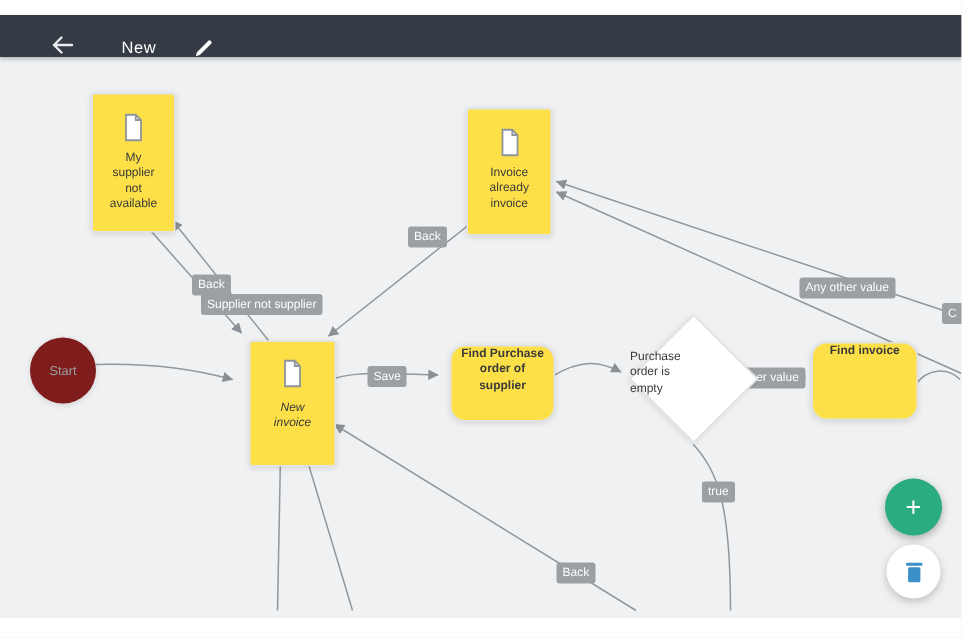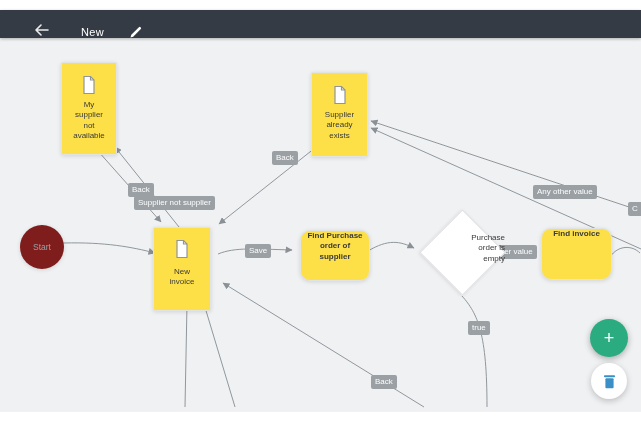--- a/index.html
+++ b/index.html
@@ -30,40 +30,40 @@
     display:flex;flex-direction:column;align-items:center;
     color:#3a3a3a;font-size:8px;line-height:1.3;text-align:center;z-index:3;
   }
   .state{border-radius:2px;}
   .action{border-radius:10px;justify-content:flex-start;font-weight:bold;}
   .node .doc{margin-bottom:5px;}
   .n-supplier{left:61px;top:62px;width:54px;height:79px;padding-top:12px;}
   .n-supplier .lbl{width:38px;}
   .n-invexists{left:311px;top:72px;width:55px;height:71px;padding-top:12px;}
   .n-invexists .lbl{width:46px;}
-  .n-newinv{left:153px;top:227px;width:56px;height:71px;padding-top:11px;}
+  .n-newinv{left:166px;top:227px;width:56px;height:71px;padding-top:11px;font-style:italic;}
   .n-newinv .lbl{width:40px;margin-top:3px;}
   .n-findpo{left:300px;top:230px;width:68px;height:49px;}
   .n-findpo .lbl{width:58px;}
   .n-findinv{left:541px;top:228px;width:69px;height:50px;}
   .n-findinv .lbl{width:60px;}
   .n-start{
     position:absolute;left:20px;top:225px;width:44px;height:44px;border-radius:50%;
     background:#7f1d1d;box-shadow:0 1px 4px rgba(0,0,0,.13);
     display:flex;align-items:center;justify-content:center;
     color:#9aa0a4;font-size:8.5px;z-index:3;
   }
   .diamond-wrap{position:absolute;left:420px;top:210px;width:85px;height:85px;z-index:3;}
   .diamond-shape{
     position:absolute;left:12px;top:12px;width:59px;height:59px;
     background:#fff;border:1px solid #dfe0e2;transform:rotate(45deg);
     box-shadow:0 1px 4px rgba(0,0,0,.10);
   }
   .diamond-label{
-    position:absolute;left:0;top:23px;width:85px;text-align:right;
+    position:absolute;left:0;top:23px;width:85px;text-align:left;
     color:#3a3a3a;font-size:8px;line-height:1.3;
   }
   .diamond-label .lbl{display:inline-block;width:44px;}
   
   .badge{
     position:absolute;background:#9ba0a4;color:#fcfdfd;
     font-size:8px;line-height:1.1;padding:2.5px 4px;border-radius:2px;
     white-space:nowrap;z-index:4;
   }
   .badge.behind{z-index:2;}
@@ -142,21 +142,21 @@
     <path d="M9.5 1.5 V5 H13" fill="none" stroke="#8f959a" stroke-width="1.2"></path>
   </svg>
   <span class="lbl">My supplier not available</span>
 </div>
 
 <div class="node state n-invexists">
   <svg class="doc" width="16" height="20" viewBox="0 0 16 20">
     <path d="M3 1.5 H9.5 L13 5 V18.5 H3 Z" fill="#fff" stroke="#8f959a" stroke-width="1.2"></path>
     <path d="M9.5 1.5 V5 H13" fill="none" stroke="#8f959a" stroke-width="1.2"></path>
   </svg>
-  <span class="lbl">Supplier already exists</span>
+  <span class="lbl">Invoice already invoice</span>
 </div>
 
 <div class="node state n-newinv">
   <svg class="doc" width="16" height="20" viewBox="0 0 16 20">
     <path d="M3 1.5 H9.5 L13 5 V18.5 H3 Z" fill="#fff" stroke="#8f959a" stroke-width="1.2"></path>
     <path d="M9.5 1.5 V5 H13" fill="none" stroke="#8f959a" stroke-width="1.2"></path>
   </svg>
   <span class="lbl">New invoice</span>
 </div>
 

